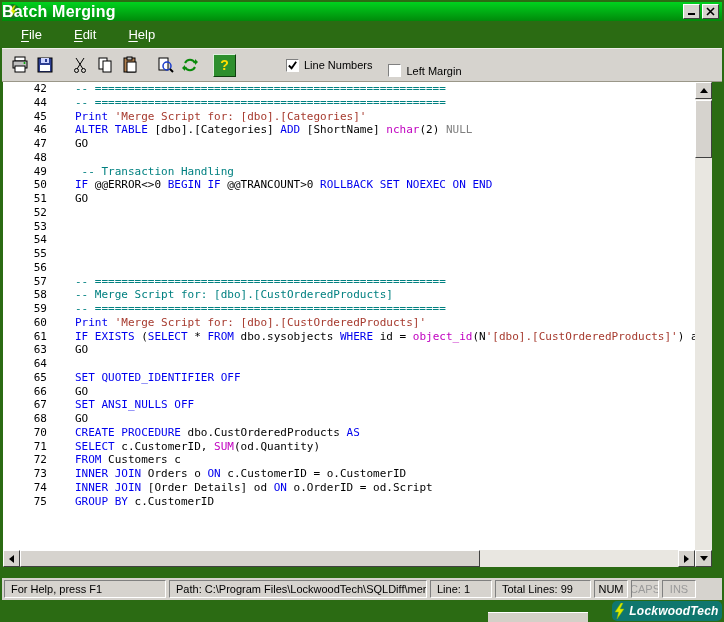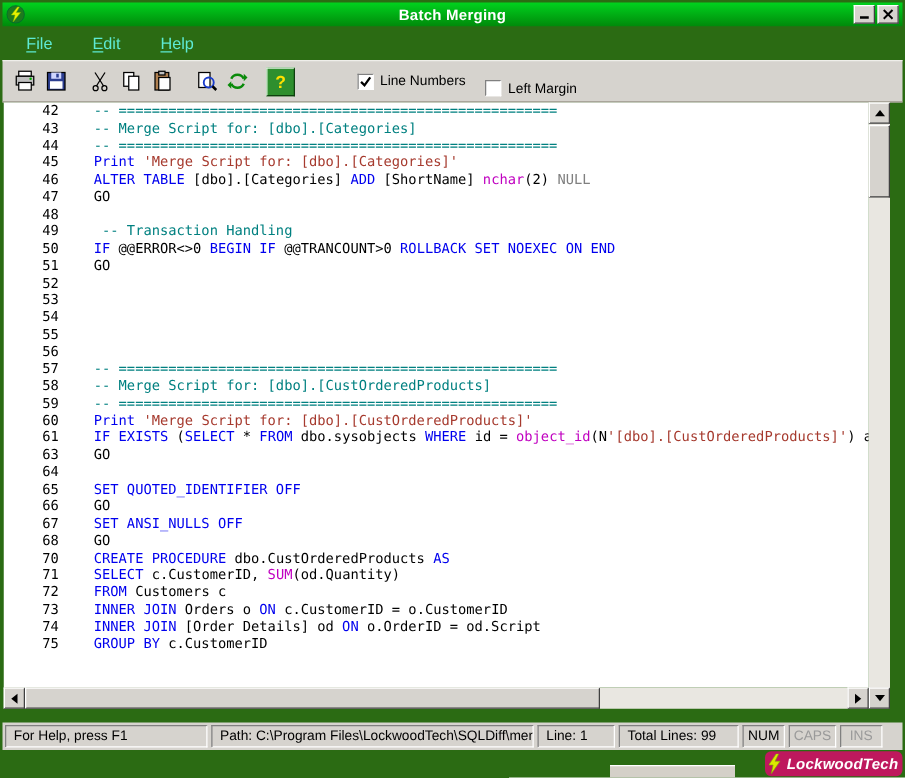--- a/index.html
+++ b/index.html
@@ -10,28 +10,28 @@
   *{box-sizing:border-box;}
   html,body{margin:0;padding:0;}
   body{width:724px;height:622px;overflow:hidden;font-family:"Liberation Sans",sans-serif;}
   .window{position:absolute;left:0;top:0;width:724px;height:622px;background:var(--frame_green);}
 
   
   .titlebar{position:absolute;left:2px;top:2px;right:2px;height:19px;
     background:linear-gradient(180deg,var(--title_g1) 0%,var(--title_g2) 100%);
     display:flex;align-items:center;padding:0 3px;}
   .app-icon{width:15px;height:15px;flex:0 0 auto;}
-  .title-text{position:absolute;left:0;right:0;text-align:center;color:#fff;font-weight:bold;font-size:12px;letter-spacing:.2px;}
+  .title-text{position:absolute;left:0;right:0;text-align:left;color:#fff;font-weight:bold;font-size:16px;letter-spacing:.2px;}
   .win-btns{margin-left:auto;display:flex;gap:2px;position:relative;z-index:2;}
   .win-btn{width:17px;height:15px;background:var(--tb-gray);border:1px solid;border-color:#ffffff #404040 #404040 #ffffff;
     display:flex;align-items:center;justify-content:center;}
 
   
   .menubar{position:absolute;left:2px;top:21px;right:2px;height:27px;display:flex;align-items:center;padding-left:10px;}
-  .menu-item{color:#5eead4;font-size:13px;padding:3px 9px;margin-right:14px;cursor:default;}
+  .menu-item{color:#ffffff;font-size:13px;padding:3px 9px;margin-right:14px;cursor:default;}
   .menu-item u{text-underline-offset:2px;}
 
   
   .toolbar{position:absolute;left:2px;top:48px;right:2px;height:34px;background:var(--tb-gray);
     border-top:1px solid #efeeea;border-bottom:1px solid #9a9789;display:flex;align-items:center;padding-left:6px;}
   .tb-btn{width:23px;height:23px;display:flex;align-items:center;justify-content:center;margin-right:2px;}
   .tb-sep{width:10px;height:1px;}
   .tb-btn.help{background:#2E8F2E;border:1px solid;border-color:#DFF0DF #0F3F0F #0F3F0F #DFF0DF;
     color:#FFE000;font-weight:bold;font-size:14px;}
   .checkbox{display:flex;align-items:center;margin-left:48px;}
@@ -68,25 +68,25 @@
   .tri.right{border-top:4px solid transparent;border-bottom:4px solid transparent;border-left:5px solid #000;}
 
   
   .statusbar{position:absolute;left:2px;top:578px;right:2px;height:22px;background:var(--tb-gray);
     display:flex;align-items:center;padding-left:2px;gap:3px;font-size:11px;}
   .panel{height:18px;border:1px solid;border-color:#808080 #ffffff #ffffff #808080;
     display:flex;align-items:center;padding:0 6px;color:#000;background:var(--tb-gray);white-space:nowrap;overflow:hidden;}
   .panel.center{justify-content:center;padding:0;}
   .panel.dim{color:#9a9a9a;}
   .p-help{width:162px;} .p-path{width:258px;} .p-line{width:62px;} .p-total{width:96px;}
-  .p-num{width:34px;} .p-caps{width:38px;} .p-ins{width:34px;}
+  .p-num{width:34px;} .p-caps{width:28px;} .p-ins{width:34px;}
 
   
   .taskbar-fragment{position:absolute;left:488px;top:612px;width:100px;height:10px;background:#D4D0C8;border-top:1px solid #fff;}
-  .brand-badge{position:absolute;right:2px;top:601px;width:110px;height:20px;background:#be185d;border-radius:5px;
+  .brand-badge{position:absolute;right:2px;top:601px;width:110px;height:20px;background:#0f766e;border-radius:5px;
     display:flex;align-items:center;justify-content:center;gap:4px;}
   .brand-text{color:#fff;font-style:italic;font-weight:bold;font-size:12px;letter-spacing:.2px;}
 </style>
 </head>
 <body>
 
 <div class="window">
 
   <div class="titlebar">
     <span class="app-icon">
@@ -190,21 +190,20 @@
           <polyline points="2,6 5,9 10,2" stroke="#000" stroke-width="2" fill="none"></polyline>
         </svg>
       </span>
       <span class="cb-label">Left Margin</span>
     </span>
   </div>
 
   <div class="editor">
     <div id="code">
         <div class="line"><span class="gutter">42</span><span class="codeseg"><span class="tok-comment">-- =====================================================</span></span></div>
-        <div class="line"><span class="gutter">43</span><span class="codeseg"><span class="tok-comment">-- Merge Script for: [dbo].[Categories]</span></span></div>
         <div class="line"><span class="gutter">44</span><span class="codeseg"><span class="tok-comment">-- =====================================================</span></span></div>
         <div class="line"><span class="gutter">45</span><span class="codeseg"><span class="tok-kw">Print</span><span class="tok-plain"> </span><span class="tok-str">'Merge Script for: [dbo].[Categories]'</span></span></div>
         <div class="line"><span class="gutter">46</span><span class="codeseg"><span class="tok-kw">ALTER TABLE</span><span class="tok-plain"> [dbo].[Categories] </span><span class="tok-kw">ADD</span><span class="tok-plain"> [ShortName] </span><span class="tok-fn">nchar</span><span class="tok-plain">(2) </span><span class="tok-gray">NULL</span></span></div>
         <div class="line"><span class="gutter">47</span><span class="codeseg"><span class="tok-plain">GO</span></span></div>
         <div class="line"><span class="gutter">48</span><span class="codeseg"></span></div>
         <div class="line"><span class="gutter">49</span><span class="codeseg"><span class="tok-comment"> -- Transaction Handling</span></span></div>
         <div class="line"><span class="gutter">50</span><span class="codeseg"><span class="tok-kw">IF</span><span class="tok-plain"> @@ERROR&lt;&gt;0 </span><span class="tok-kw">BEGIN IF</span><span class="tok-plain"> @@TRANCOUNT&gt;0 </span><span class="tok-kw">ROLLBACK SET NOEXEC ON END</span></span></div>
         <div class="line"><span class="gutter">51</span><span class="codeseg"><span class="tok-plain">GO</span></span></div>
         <div class="line"><span class="gutter">52</span><span class="codeseg"></span></div>
         <div class="line"><span class="gutter">53</span><span class="codeseg"></span></div>

